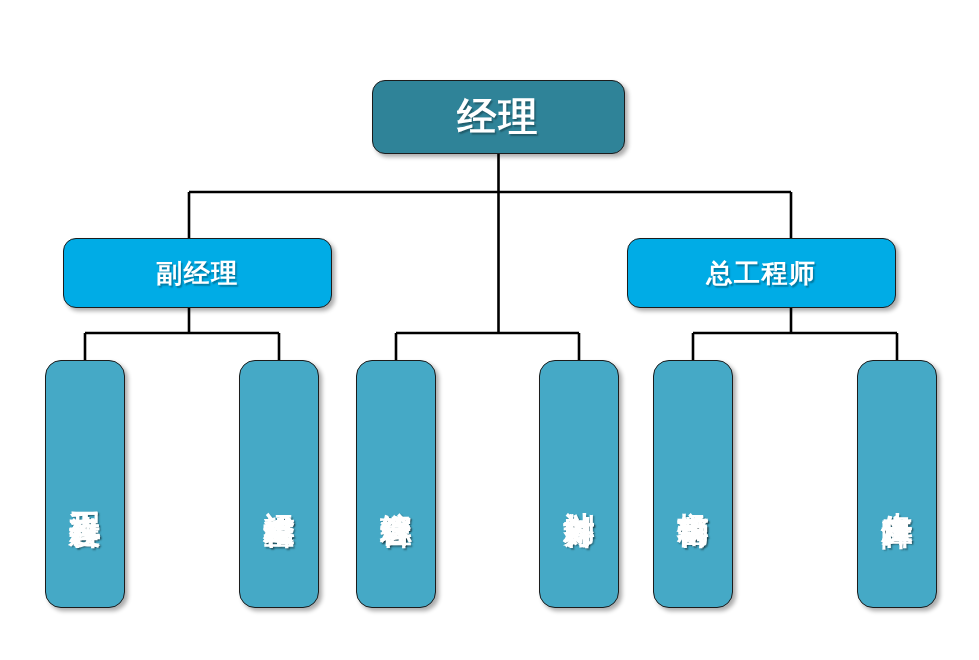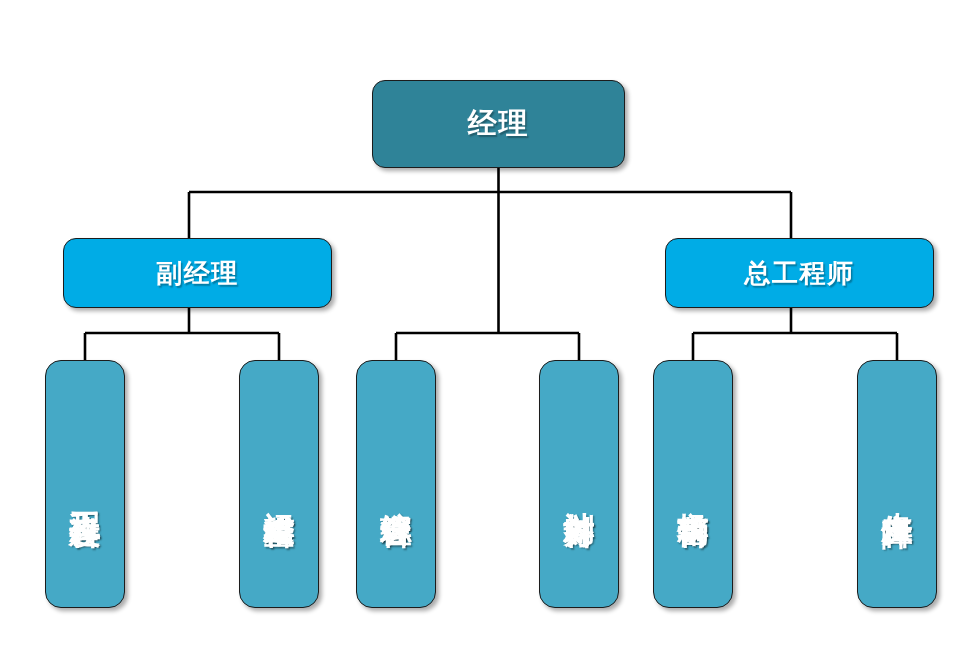--- a/index.html
+++ b/index.html
@@ -36,36 +36,36 @@
     font-weight: bold;
     letter-spacing: 0.06em;
     text-shadow: 1.5px 1.5px 1.5px rgba(0,0,0,0.30);
     box-shadow: 3px 3px 4px rgba(0,0,0,0.33);
   }
   
   .node--root {
     left: 372px;
     top: 80px;
     width: 253px;
-    height: 88px;
+    height: 74px;
     border-radius: 13px;
     background: #2f8398;
-    font-size: 29px;
+    font-size: 39px;
   }
   
   .node--mid {
     top: 238px;
     width: 269px;
     height: 70px;
     border-radius: 13px;
     background: #00ace6;
     font-size: 26px;
   }
   .node--mid.pos-left  { left: 63px; }
-  .node--mid.pos-right { left: 665px; }
+  .node--mid.pos-right { left: 627px; }
   
   .node--dept {
     top: 360px;
     width: 80px;
     height: 248px;
     border-radius: 16px;
     background: #45a9c6;
     font-size: 31px;
     writing-mode: vertical-rl;
     text-orientation: upright;

